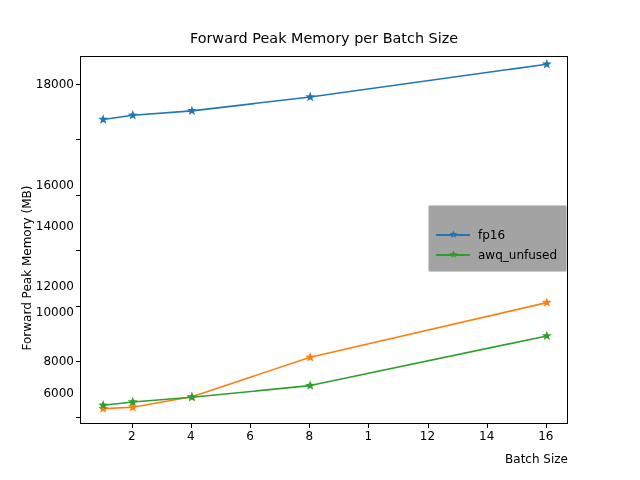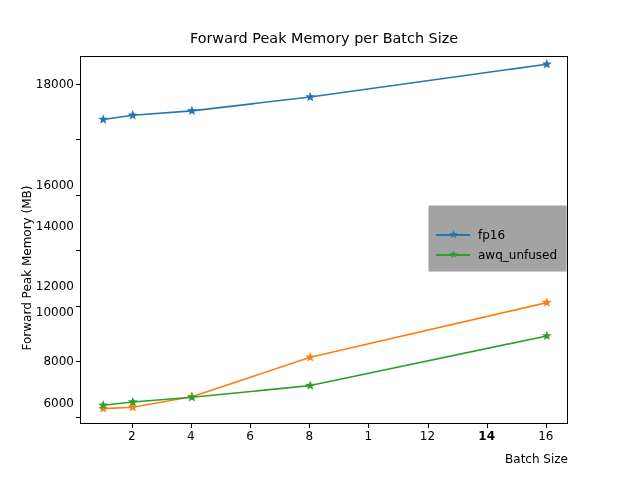--- a/index.html
+++ b/index.html
@@ -148,21 +148,21 @@
 <div id="figure">
 
   <div id="chart-title">Forward Peak Memory per Batch Size</div>
 
   <div id="ylabel">Forward Peak Memory (MB)</div>
 
   <div id="xlabel">Batch Size</div>
 
   <div id="y-ticks">
       <div class="tick-mark-y" style="top: 416.784px;"></div>
-      <div class="tick-label-y" style="top: 397px; padding-left: 6px;">6000</div>
+      <div class="tick-label-y" style="top: 387px; padding-left: 6px;">6000</div>
       <div class="tick-mark-y" style="top: 361.279px;"></div>
       <div class="tick-label-y" style="top: 355.279px;">8000</div>
       <div class="tick-mark-y" style="top: 305.774px;"></div>
       <div class="tick-label-y" style="top: 306px;">10000</div>
       <div class="tick-mark-y" style="top: 250.268px;"></div>
       <div class="tick-label-y" style="top: 244.268px; margin-top: 36px;">12000</div>
       <div class="tick-mark-y" style="top: 194.763px;"></div>
       <div class="tick-label-y" style="top: 188.763px; margin-top: 31px;">14000</div>
       <div class="tick-mark-y" style="top: 139.258px;"></div>
       <div class="tick-label-y" style="top: 133.258px; margin-top: 46px;">16000</div>
@@ -176,21 +176,21 @@
       <div class="tick-label-x" style="left: 170.909px;">4</div>
       <div class="tick-mark-x" style="left: 250.061px;"></div>
       <div class="tick-label-x" style="left: 230.061px;">6</div>
       <div class="tick-mark-x" style="left: 309.212px;"></div>
       <div class="tick-label-x" style="left: 289.212px;">8</div>
       <div class="tick-mark-x" style="left: 368.364px;"></div>
       <div class="tick-label-x" style="left: 348.364px;">1</div>
       <div class="tick-mark-x" style="left: 427.515px;"></div>
       <div class="tick-label-x" style="left: 407.515px;">12</div>
       <div class="tick-mark-x" style="left: 486.667px;"></div>
-      <div class="tick-label-x" style="left: 466.667px; font-weight: bold;">14</div>
+      <div class="tick-label-x" style="left: 466.667px;">14</div>
       <div class="tick-mark-x" style="left: 545.818px;"></div>
       <div class="tick-label-x" style="left: 525.818px;">16</div>
     </div>
 
   <div id="plot-area">
     <svg class="series-svg" id="series-svg" width="486" height="366">
         <g>
           <polyline points="22.18,62.44 51.76,58.28 110.91,53.84 229.21,39.96 465.82,7.22" fill="none" stroke="#1f77b4" stroke-width="1.6" stroke-linejoin="round" stroke-linecap="round"></polyline>
           <polygon points="22.18,57.24 23.47,60.68 27.13,60.84 24.26,63.12 25.24,66.65 22.18,64.63 19.13,66.65 20.10,63.12 17.24,60.84 20.90,60.68" fill="#1f77b4"></polygon>
           <polygon points="51.76,53.08 53.04,56.51 56.70,56.67 53.83,58.96 54.81,62.49 51.76,60.46 48.70,62.49 49.68,58.96 46.81,56.67 50.47,56.51" fill="#1f77b4"></polygon>

